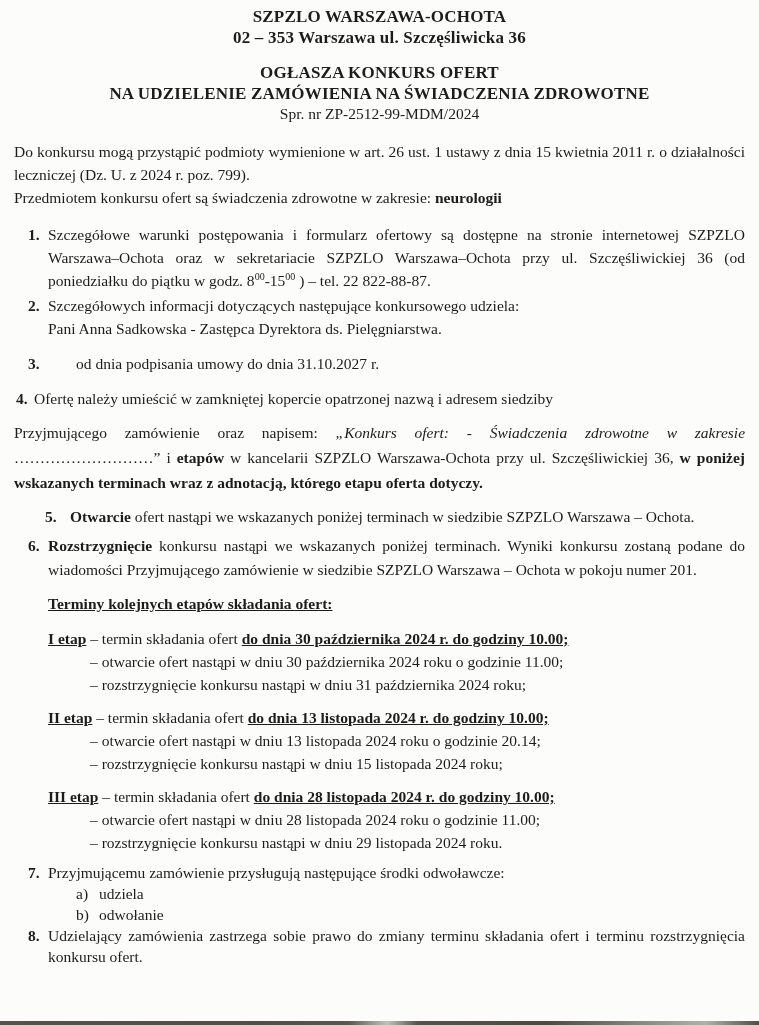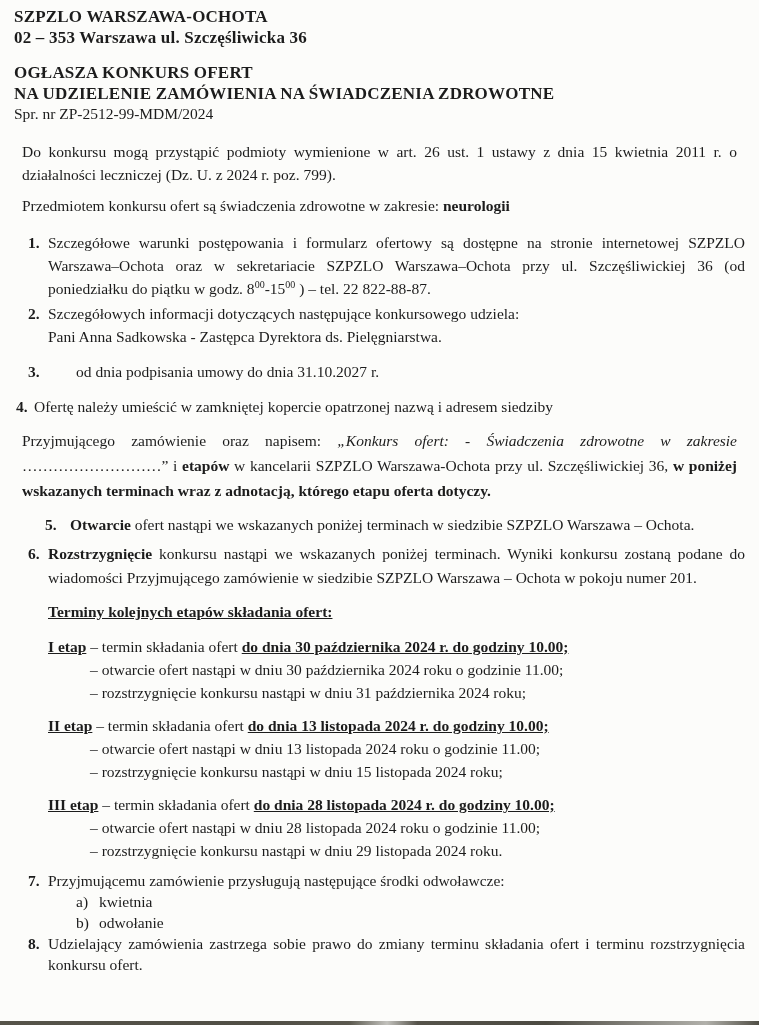--- a/index.html
+++ b/index.html
@@ -10,25 +10,25 @@
     width:759px; height:1025px;
     margin:0 auto;
     background:var(--paper,#fcfcfa);
     color:var(--ink,#1c1c1c);
     font-family:"Liberation Serif","DejaVu Serif",serif;
     font-size:15.5px; line-height:23px;
     box-sizing:border-box;
     padding:6px 14px 0 14px;
     overflow:hidden;
   }
-  p { margin:8px; }
+  p { margin:0; }
   .just { text-align:justify; }
 
   
-  .hdr { text-align:left; }
+  .hdr { text-align:center; }
   .h-org, .h-title { font-weight:700; font-size:17px; line-height:21px; letter-spacing:.2px; }
   .h-gap { height:14px; }
   .h-ref { font-size:15.5px; line-height:20px; }
 
   
   .intro-p1 { margin-top:16px; }
 
   
   .li { display:flex; align-items:flex-start; }
   .li .num { font-weight:700; flex:none; }
@@ -135,37 +135,37 @@
   <div class="stages-heading">Terminy kolejnych etapów składania ofert:</div>
 
   <div class="stage stage-1">
     <div class="stage-head"><b class="u">I etap</b><span> – termin składania ofert </span><b class="u">do dnia 30 października 2024 r. do godziny 10.00;</b></div>
     <div class="stage-sub">– otwarcie ofert nastąpi w dniu 30 października 2024 roku o godzinie 11.00;</div>
     <div class="stage-sub">– rozstrzygnięcie konkursu nastąpi w dniu 31 października 2024 roku;</div>
   </div>
 
   <div class="stage stage-2">
     <div class="stage-head"><b class="u">II etap</b><span> – termin składania ofert </span><b class="u">do dnia 13 listopada 2024 r. do godziny 10.00;</b></div>
-    <div class="stage-sub">– otwarcie ofert nastąpi w dniu 13 listopada 2024 roku o godzinie 11.00;</div>
+    <div class="stage-sub">– otwarcie ofert nastąpi w dniu 13 listopada 2024 roku o godzinie 20.14;</div>
     <div class="stage-sub">– rozstrzygnięcie konkursu nastąpi w dniu 15 listopada 2024 roku;</div>
   </div>
 
   <div class="stage stage-3">
     <div class="stage-head"><b class="u">III etap</b><span> – termin składania ofert </span><b class="u">do dnia 28 listopada 2024 r. do godziny 10.00;</b></div>
     <div class="stage-sub">– otwarcie ofert nastąpi w dniu 28 listopada 2024 roku o godzinie 11.00;</div>
     <div class="stage-sub">– rozstrzygnięcie konkursu nastąpi w dniu 29 listopada 2024 roku.</div>
   </div>
 
   <div class="li li-std item7">
     <span class="num">7.</span>
     <div class="body">Przyjmującemu zamówienie przysługują następujące środki odwoławcze:</div>
   </div>
   <div class="sub-letter">
     <span class="ltr">a)</span>
-    <span>kwietnia</span>
+    <span>udziela</span>
   </div>
   <div class="sub-letter">
     <span class="ltr">b)</span>
     <span>odwołanie</span>
   </div>
 
   <div class="li li-std item8">
     <span class="num">8.</span>
     <div class="body just">Udzielający zamówienia zastrzega sobie prawo do zmiany terminu składania ofert i terminu rozstrzygnięcia konkursu ofert.</div>
   </div>

